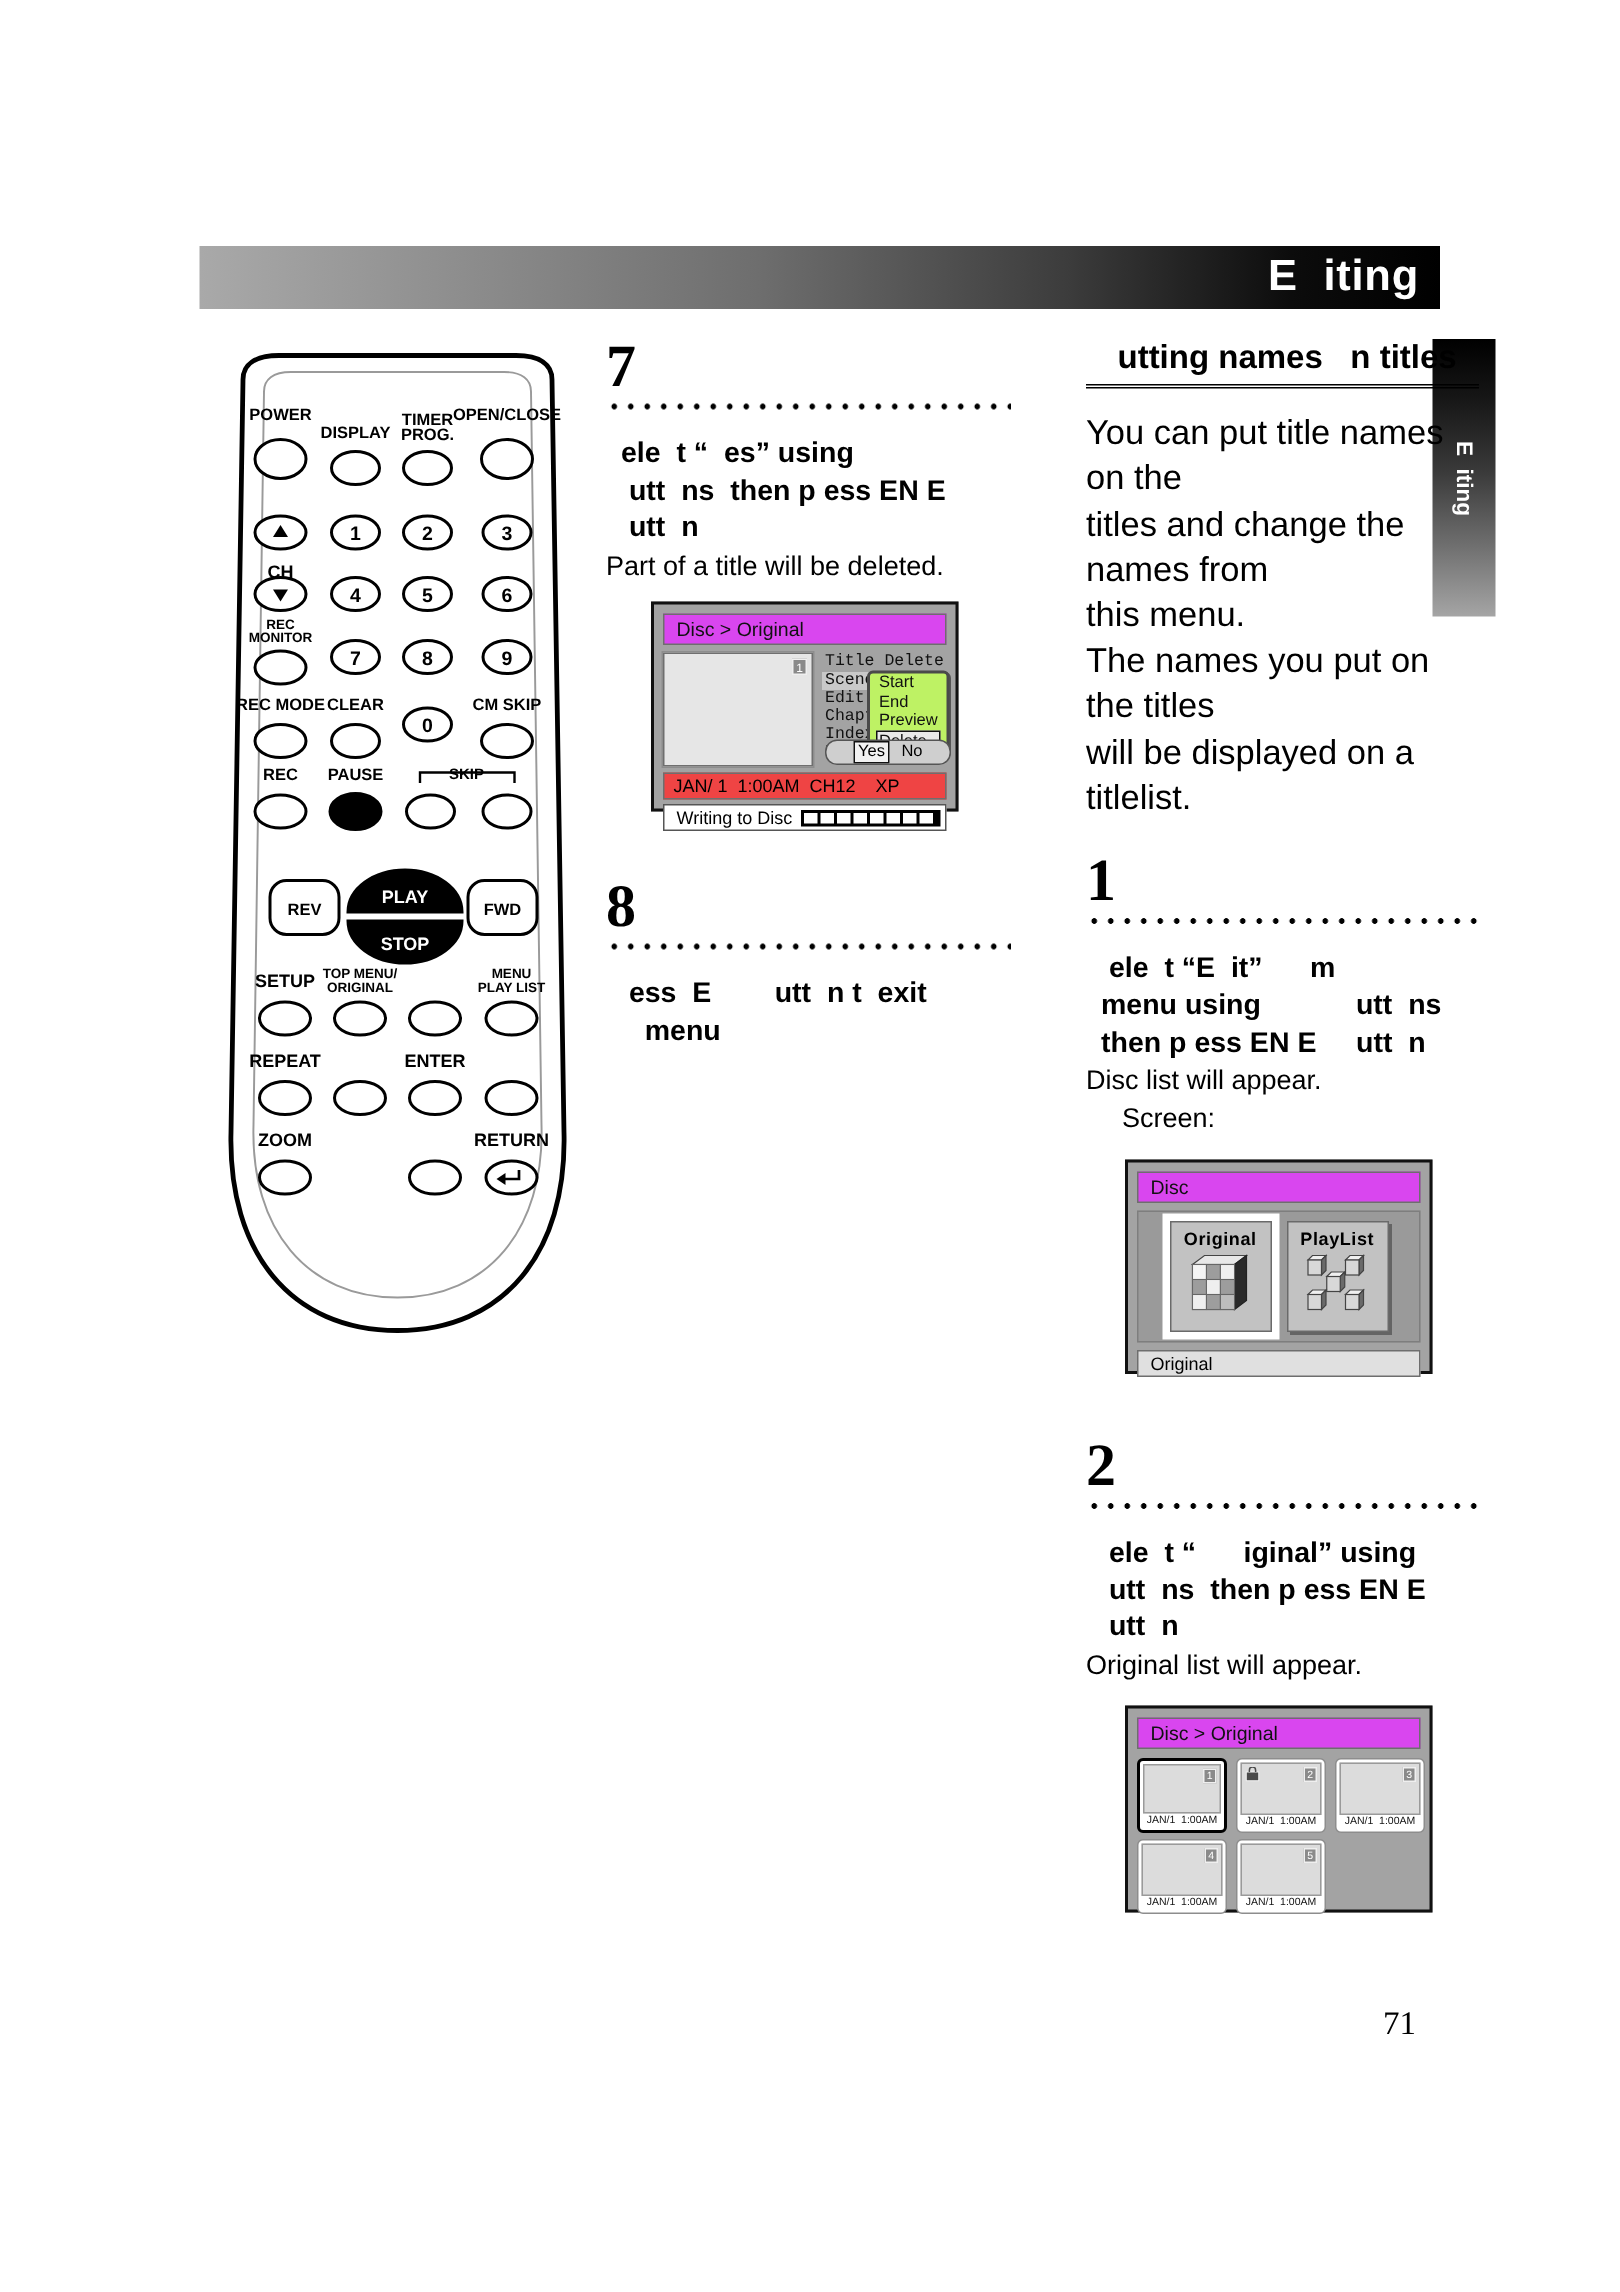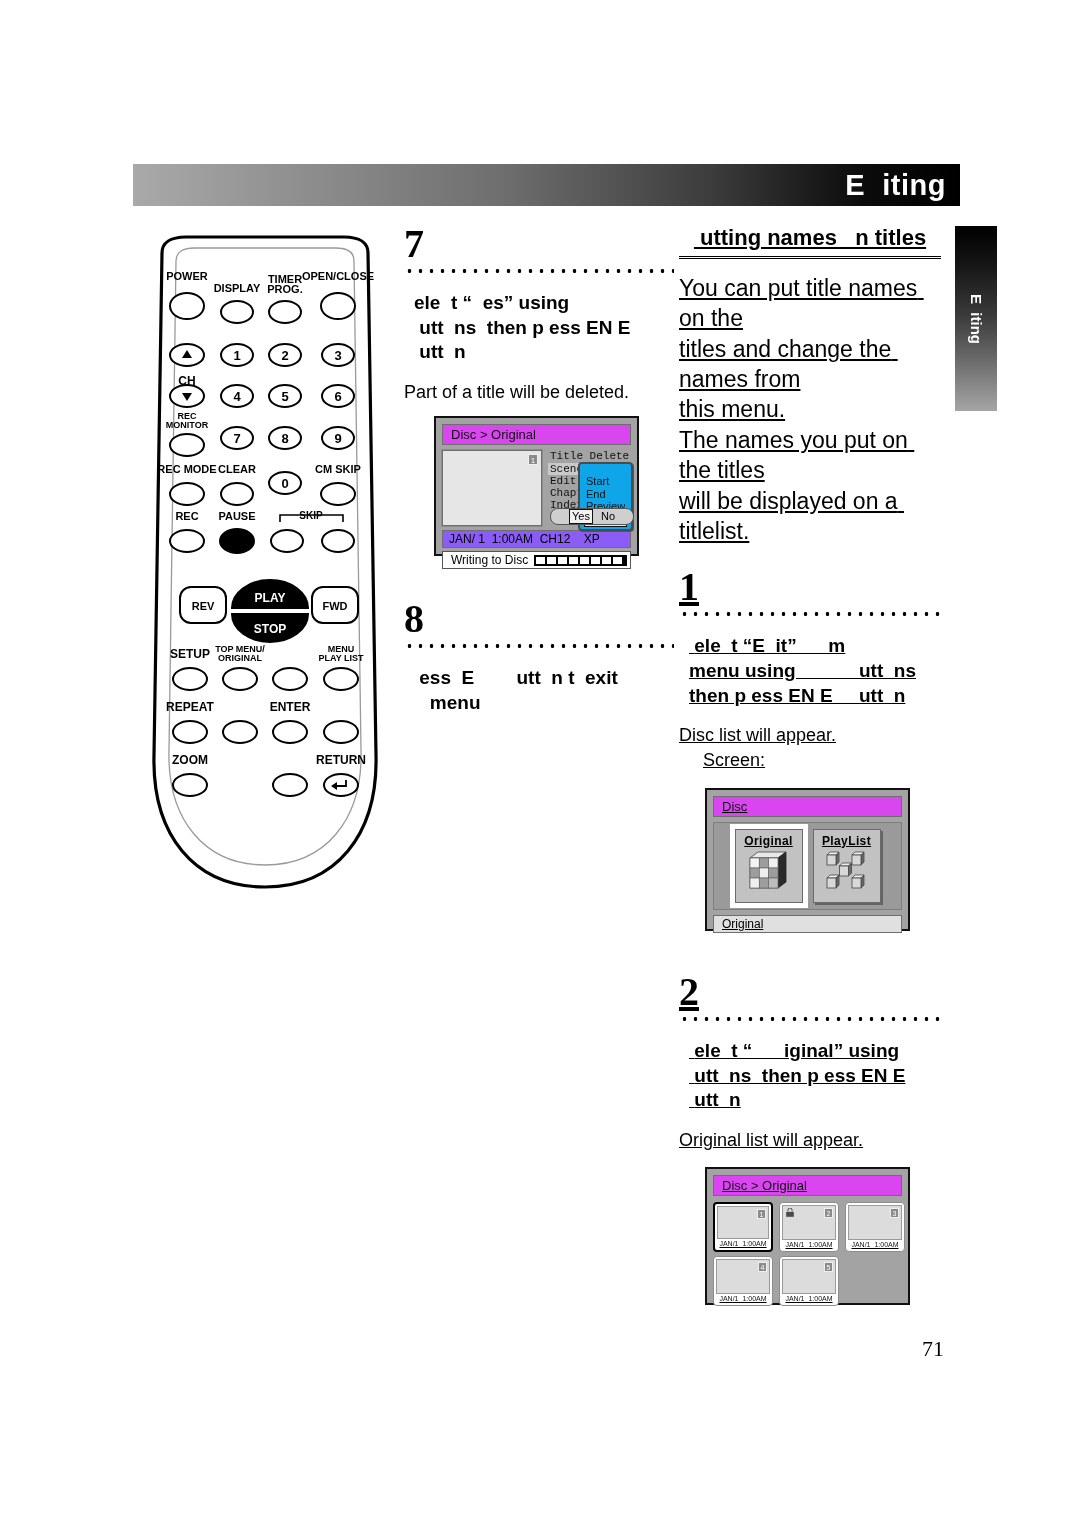--- a/index.html
+++ b/index.html
@@ -55,21 +55,21 @@
     color: #fff;
     font-size: 15px;
     font-weight: bold;
     white-space: pre;
   }
 
   
   .col { position: absolute; }
   #col-remote { left: 140px; top: 235px; width: 250px; height: 660px; }
   #col-mid    { left: 404px; top: 225px; width: 270px; }
-  #col-right  { left: 679px; top: 225px; width: 262px; text-decoration: underline; }
+  #col-right  { left: 724px; top: 225px; width: 262px; }
 
   
   #remote-svg { display: block; }
 
   
   .step-num {
     font-size: 40px;
     font-weight: bold;
     line-height: 0.95;
     font-family: "Liberation Serif", serif;
@@ -86,21 +86,21 @@
     font-size: 19px;
     font-weight: bold;
     line-height: 1.3;
     margin-top: 14px;
     padding-left: 10px;
     white-space: pre-wrap;
   }
   .step-note {
     font-size: 18px;
     line-height: 1.3;
-    margin-top: 16px;
+    margin-top: 1px;
     white-space: pre-wrap;
   }
   .step-sub {
     font-size: 18px;
     line-height: 1.3;
     margin-top: 1px;
     padding-left: 24px;
     white-space: pre-wrap;
   }
 
@@ -180,24 +180,24 @@
     color: #111;
     white-space: pre;
     padding-left: 2px;
     font-family: Liberation Mono, monospace;
   }
   .td-menu-item.sel { background: #c9c9c9; }
   #td-popup {
     position: absolute;
     left: 30px;
     top: 12px;
-    background: #0ea5e9;
+    background: #bef264;
     border: 2px solid #4a4a4a;
     border-radius: 4px;
-    padding: 11px 4px 2px 4px;
+    padding: 0 4px 2px 4px;
     box-shadow: 1px 1px 0 #555;
   }
   .td-popup-item {
     font-size: 11px;
     line-height: 12.5px;
     color: #111;
     white-space: pre;
     padding: 0 2px;
   }
   .td-popup-item.sel {
@@ -222,21 +222,21 @@
     line-height: 13px;
     white-space: pre;
   }
   #td-yesno .yn.sel {
     background: #f2f2f2;
     border: 1px solid #111;
     padding: 0 2px;
   }
   #td-statusbar {
     margin-top: 4px;
-    background: #8b5cf6;
+    background: #ef4444;
     border: 1px solid #6e6e6e;
     font-size: 12px;
     padding: 1px 0 1px 6px;
     box-sizing: border-box;
     white-space: pre;
   }
   #td-writebar {
     margin-top: 3px;
     background: #fff;
     border: 1px solid #555;

